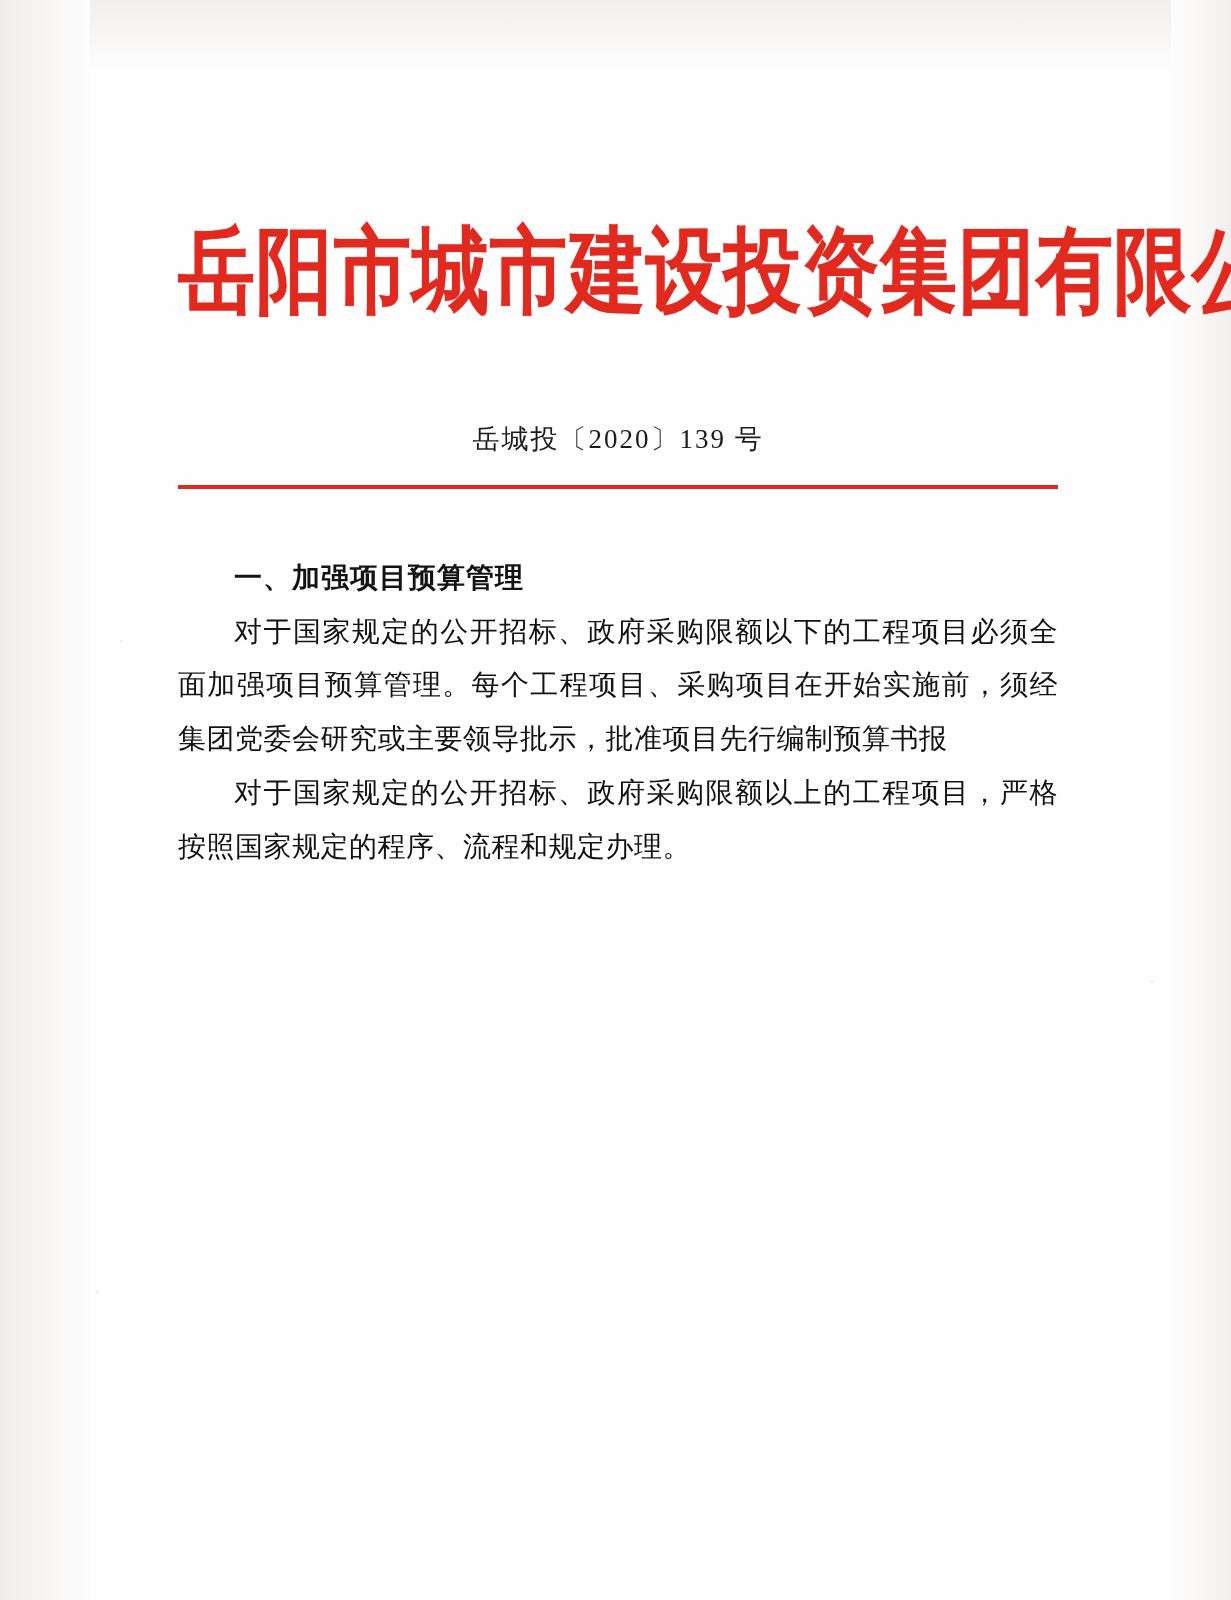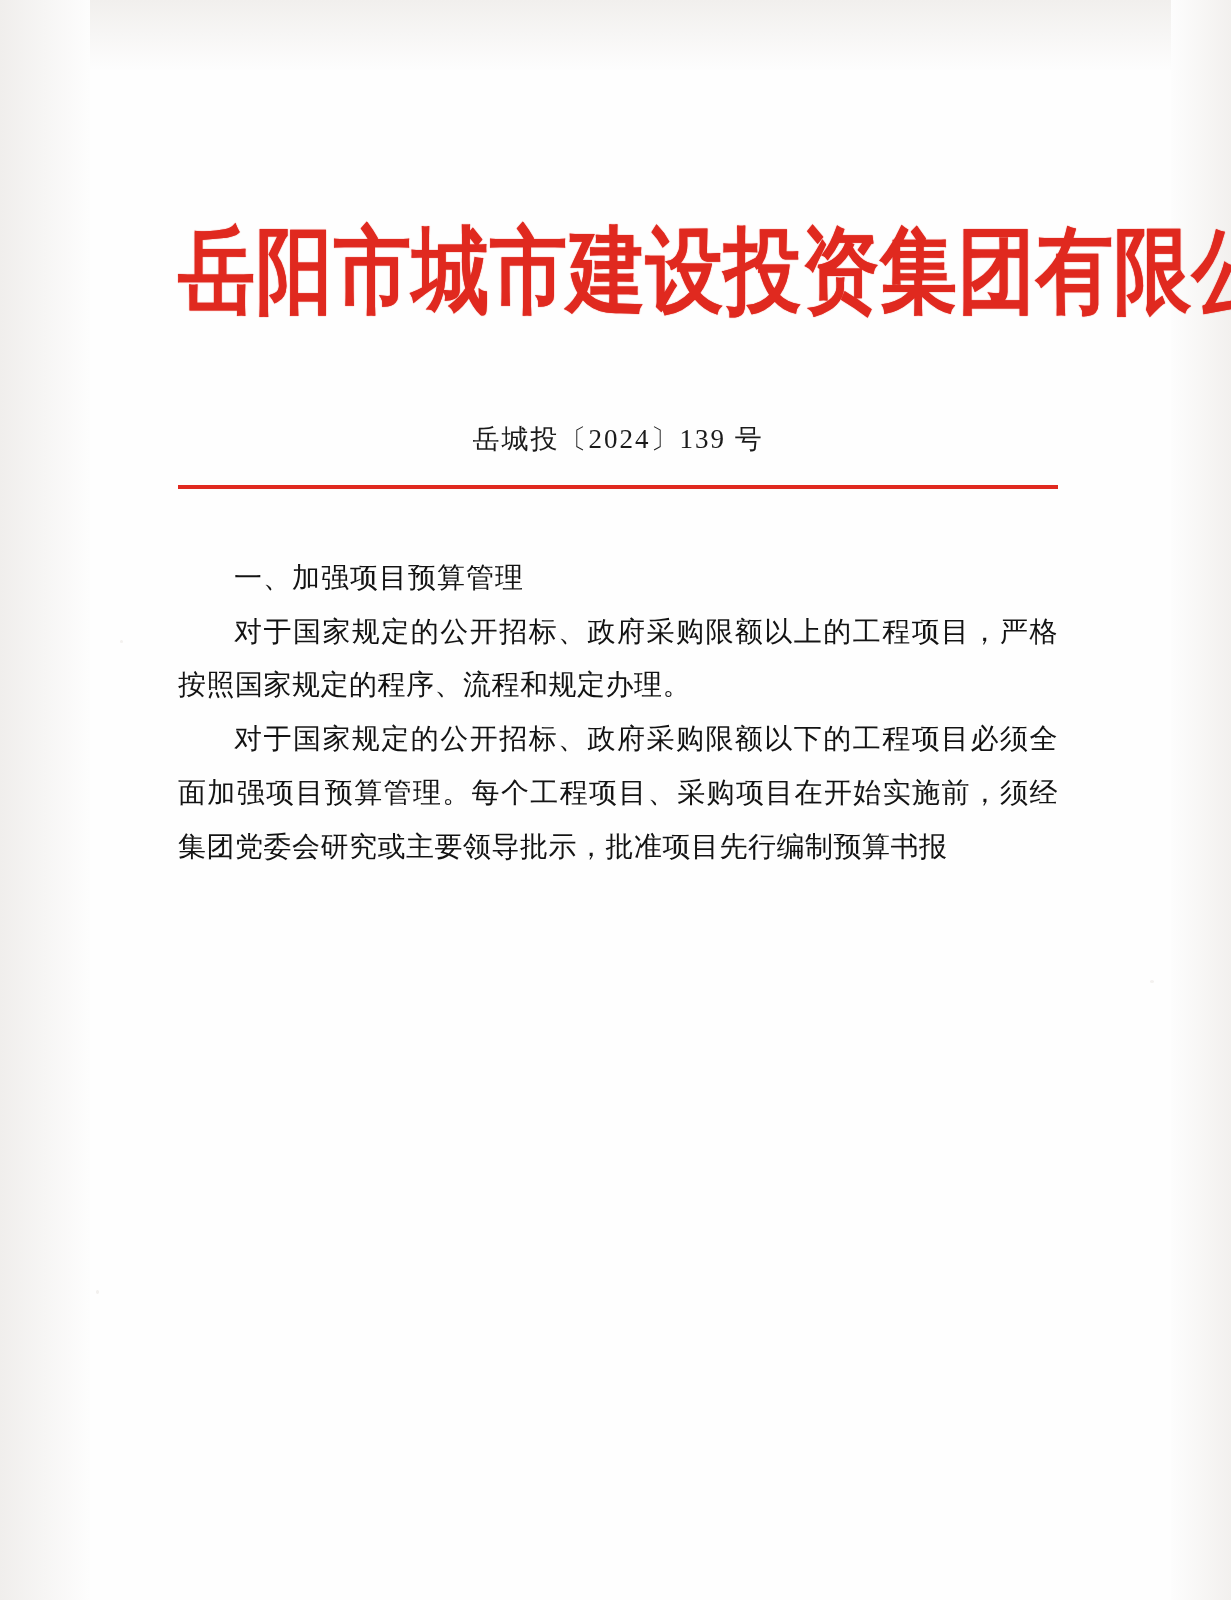--- a/index.html
+++ b/index.html
@@ -112,21 +112,21 @@
     text-indent: 0;
   }
   .para {
     text-indent: 2em;
     margin: 0;
   }
   .heading-num {
     text-indent: 2em;
     margin: 0;
     font-family: "DejaVu Sans", "Liberation Sans", sans-serif;
-    font-weight: normal;
+    font-weight: bold;
     letter-spacing: 1px;
   }
 
   
   .speckle {
     position: absolute;
     background: #e9e6e2;
     border-radius: 50%;
     opacity: .55;
   }
@@ -140,31 +140,31 @@
   <div class="scan-edge-right"></div>
 
   <div class="speckle" style="left:120px; top:640px; width:3px; height:3px;"></div>
   <div class="speckle" style="left:1150px; top:980px; width:4px; height:3px;"></div>
   <div class="speckle" style="left:96px; top:1290px; width:3px; height:4px;"></div>
 
   <div class="content">
 
     <div class="masthead">岳阳市城市建设投资集团有限公司文件</div>
 
-    <div class="doc-number">岳城投〔2024〕139 号</div>
+    <div class="doc-number">岳城投〔2020〕139 号</div>
 
     <div class="red-rule"></div>
 
     <div class="doc-title">
     </div>
 
     <div class="body-block">
 
 
       <p class="heading-num">一、加强项目预算管理</p>
 
+      <p class="para">对于国家规定的公开招标、政府采购限额以下的工程项目必须全面加强项目预算管理。每个工程项目、采购项目在开始实施前，须经集团党委会研究或主要领导批示，批准项目先行编制预算书报</p>
+
       <p class="para">对于国家规定的公开招标、政府采购限额以上的工程项目，严格按照国家规定的程序、流程和规定办理。</p>
-
-      <p class="para">对于国家规定的公开招标、政府采购限额以下的工程项目必须全面加强项目预算管理。每个工程项目、采购项目在开始实施前，须经集团党委会研究或主要领导批示，批准项目先行编制预算书报</p>
     </div>
 
   </div>
 </div>
 
 </body></html>

